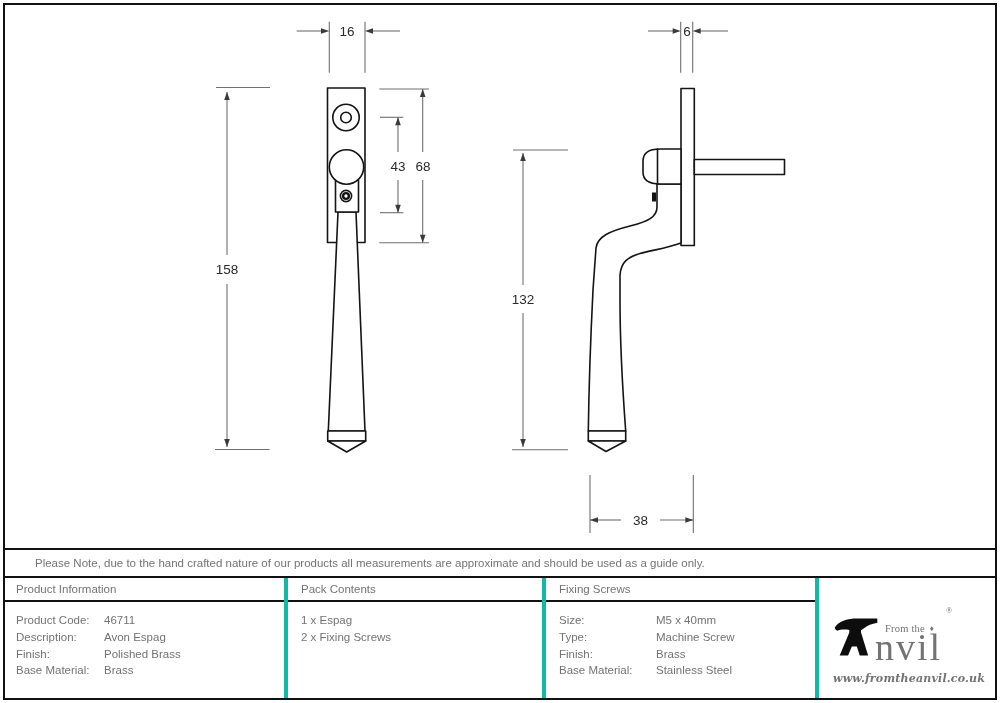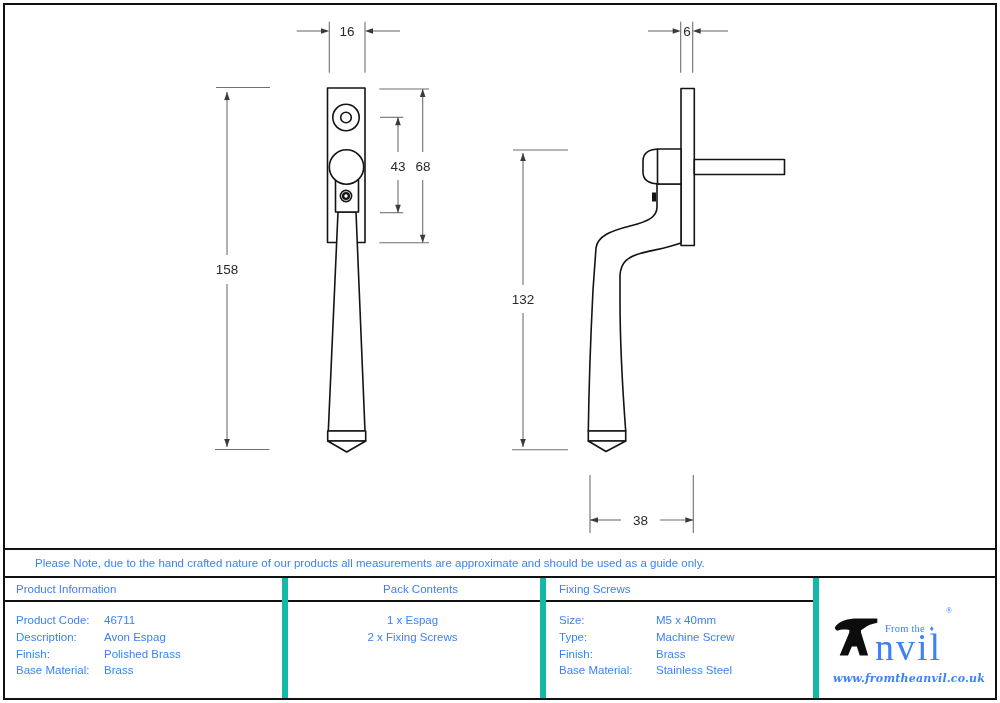--- a/index.html
+++ b/index.html
@@ -1,30 +1,30 @@
 <!DOCTYPE html>
 <html><head>
 <meta charset="utf-8">
 <style>
   html,body{margin:0;padding:0;background:#e8e8e8;}
   .page{position:relative;width:1000px;height:703px;background:#ffffff;overflow:hidden;
-        font-family:"Liberation Sans",sans-serif;color:#3b82f6;}
+        font-family:"Liberation Sans",sans-serif;color:#737373;}
   .frame{position:absolute;inset:3px;border:2px solid #111;pointer-events:none;z-index:5;}
   .drawing-svg{position:absolute;left:0;top:0;width:1000px;height:548px;}
 
   
   .note-band{position:absolute;left:3px;right:3px;top:548px;height:30px;box-sizing:border-box;
              border-top:2px solid #111;border-bottom:2px solid #111;
              display:flex;align-items:center;padding-left:32px;font-size:11.5px;}
 
   
   .info-table{position:absolute;left:3px;right:3px;top:578px;bottom:3px;display:flex;}
-  .col{box-sizing:border-box;border-right:6px solid #14b8a6;display:flex;flex-direction:column;}
+  .col{box-sizing:border-box;border-right:4px solid #14b8a6;display:flex;flex-direction:column;}
   .col-product{width:285px;}
-  .col-pack{width:258px;text-align:center;}
+  .col-pack{width:258px;}
   .col-fix{width:273px;}
   .col-logo{flex:1;border-right:none;align-items:center;justify-content:center;}
   .col-header{height:24px;box-sizing:border-box;border-bottom:2px solid #111;
               font-size:11.5px;padding:5px 0 0 13px;}
   .col-body{padding:10px 16px 0 13px;font-size:11.5px;line-height:16.8px;}
   .kv{display:grid;grid-template-columns:88px auto;}
   .col-fix .kv{grid-template-columns:97px auto;}
   .pc-item{display:block;}
 
   

